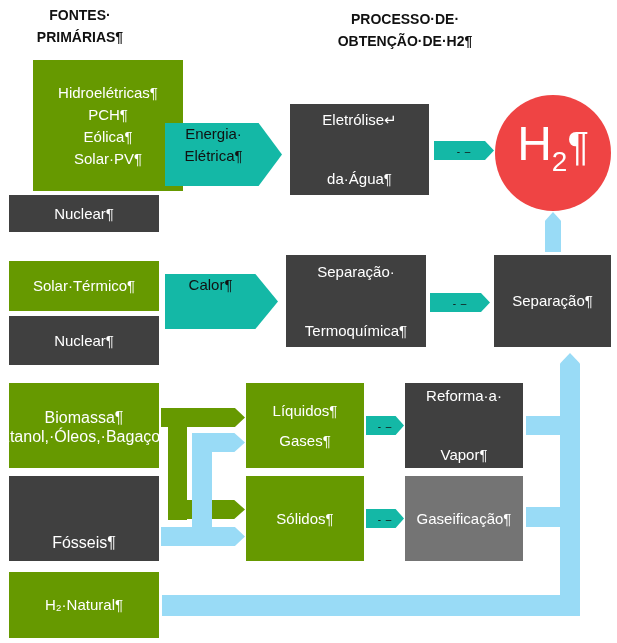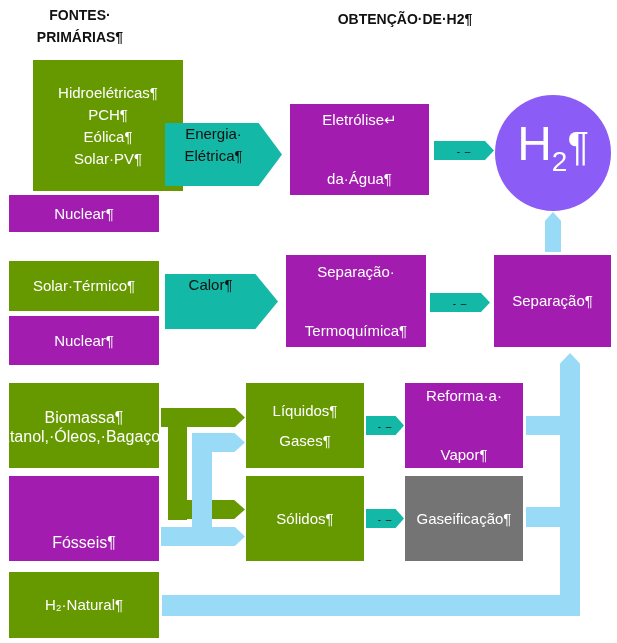--- a/index.html
+++ b/index.html
@@ -3,37 +3,38 @@
 <meta charset="utf-8">
 <style>
   html, body { margin: 0; padding: 0; background: #ffffff; }
   body { width: 617px; height: 643px; position: relative; overflow: hidden;
          font-family: "Liberation Sans", "DejaVu Sans", sans-serif; }
   .abs { position: absolute; box-sizing: border-box; }
   .hdr { font-weight: bold; font-size: 14px; color: #111; text-align: center; line-height: 22px; }
   .box { display: flex; flex-direction: column; justify-content: center; align-items: center;
          color: #ffffff; text-align: center; font-size: 15px; line-height: 22px; }
   .green { background: #669900; }
-  .blue { background: #a21caf; gap: 37px; }
+  .blue { background: #404040; gap: 37px; }
   .gray { background: #747474; }
   .arrow { background: #14b8a6; display: flex; flex-direction: column; justify-content: flex-start;
            align-items: center; color: #111; font-size: 15px; line-height: 22px; text-align: center; }
   .conn { background: #99DBF6; }
   .conng { background: #669900; }
   .small { font-size: 16px; line-height: 15px; }
   .dash { font-size: 10px; color: #111; letter-spacing: 1px; }
 </style>
 </head>
 <body>
 
 <div class="abs hdr" style="left:10px;top:4px;width:140px;">
   <div>FONTES·</div>
   <div>PRIMÁRIAS¶</div>
 </div>
 <div class="abs hdr" style="left:300px;top:8px;width:210px;">
+  <div>PROCESSO·DE·</div>
   <div>OBTENÇÃO·DE·H2¶</div>
 </div>
 
 <div class="abs box green" style="left:9px;top:60px;width:150px;height:131px;margin-left:24px;">
   <div>Hidroelétricas¶</div>
   <div>PCH¶</div>
   <div>Eólica¶</div>
   <div>Solar·PV¶</div>
 </div>
 <div class="abs box blue" style="left:9px;top:195px;width:150px;height:37px;">
@@ -47,21 +48,21 @@
 
 <div class="abs box blue" style="left:290px;top:104px;width:139px;height:91px;">
   <div>Eletrólise↵</div>
   <div>da·Água¶</div>
 </div>
 
 <div class="abs arrow" style="left:434px;top:141px;width:60px;height:19px;clip-path:polygon(0 0,85% 0,100% 50%,85% 100%,0 100%);">
   <span class="dash">- –</span>
 </div>
 
-<div class="abs" style="left:495px;top:95px;width:116px;height:116px;border-radius:50%;background:#8b5cf6;color:#fff;display:flex;align-items:center;justify-content:center;">
+<div class="abs" style="left:495px;top:95px;width:116px;height:116px;border-radius:50%;background:#ef4444;color:#fff;display:flex;align-items:center;justify-content:center;">
   <span style="font-size:48px;line-height:48px;">
     <span>H</span><sub style="font-size:28px;">2</sub><span style="font-size:40px;">¶</span>
   </span>
 </div>
 
 <div class="abs conn" style="left:545px;top:212px;width:16px;height:40px;clip-path:polygon(50% 0,100% 22%,100% 100%,0 100%,0 22%);"></div>
 
 <div class="abs box green" style="left:9px;top:261px;width:150px;height:50px;">
   <div>Solar·Térmico¶</div>
 </div>

